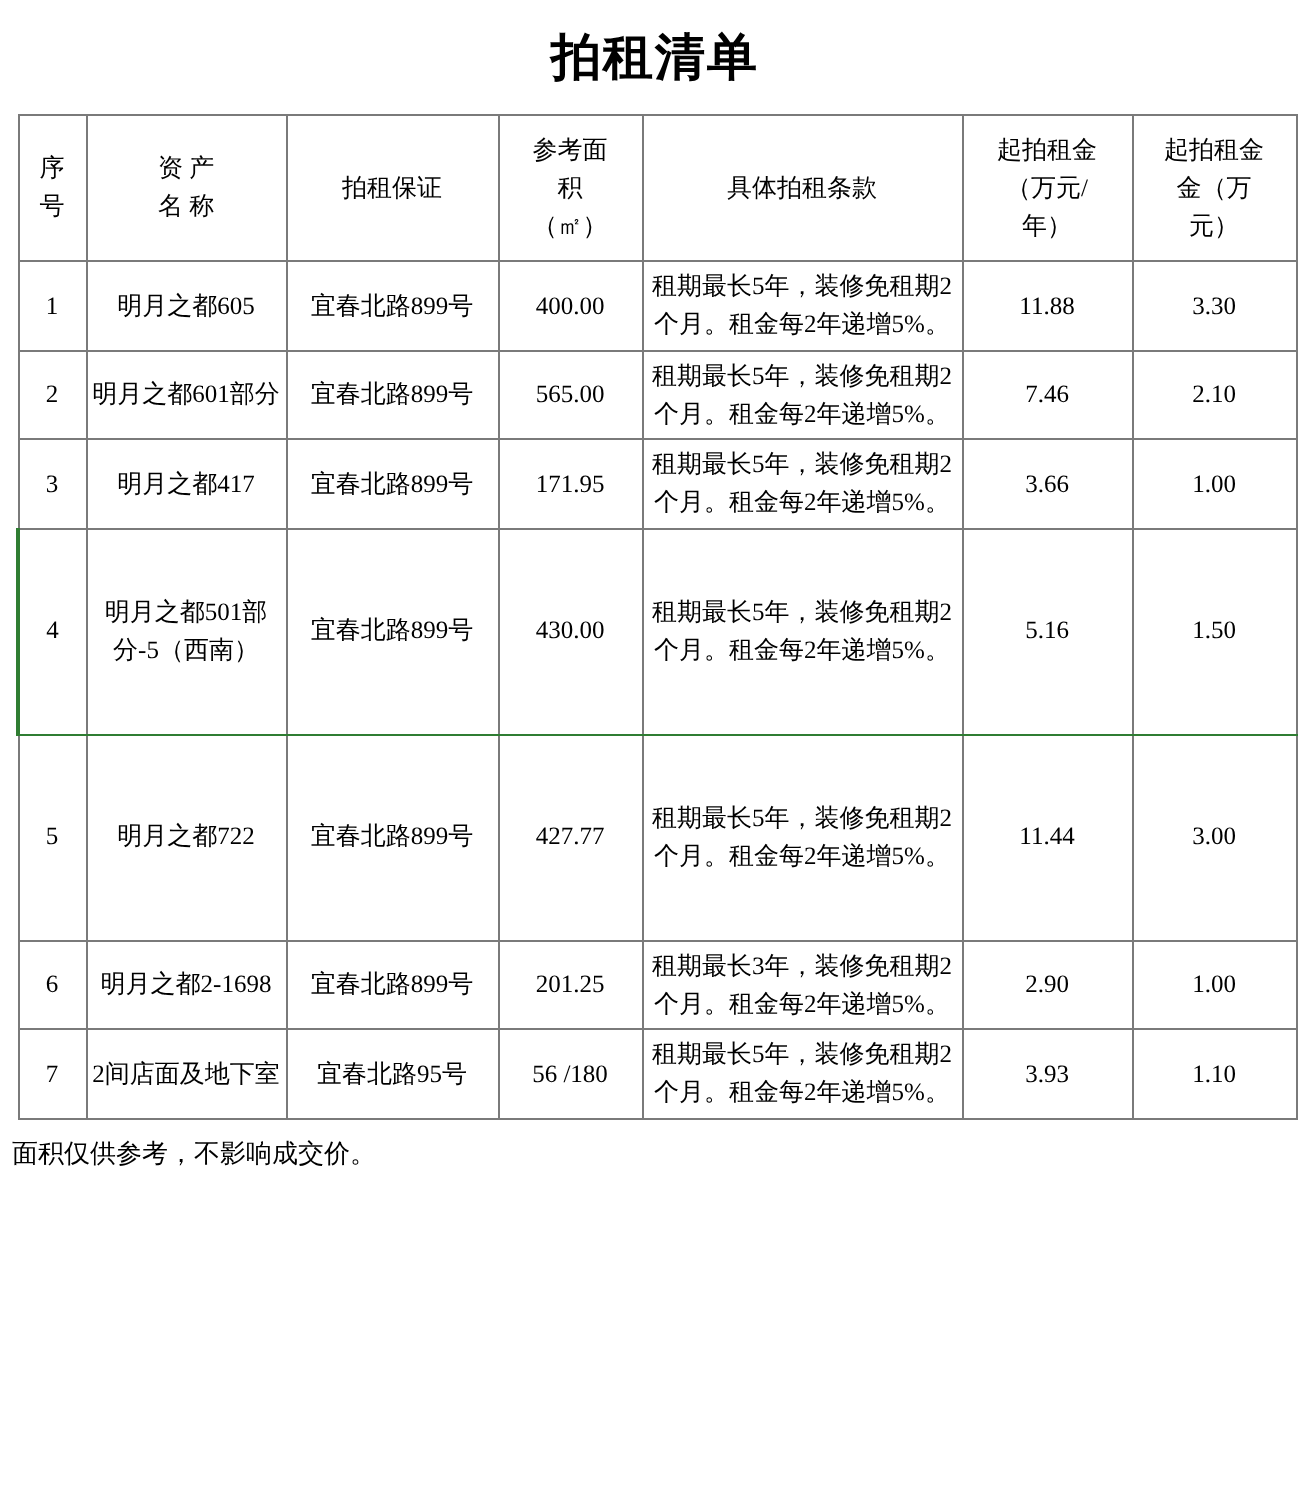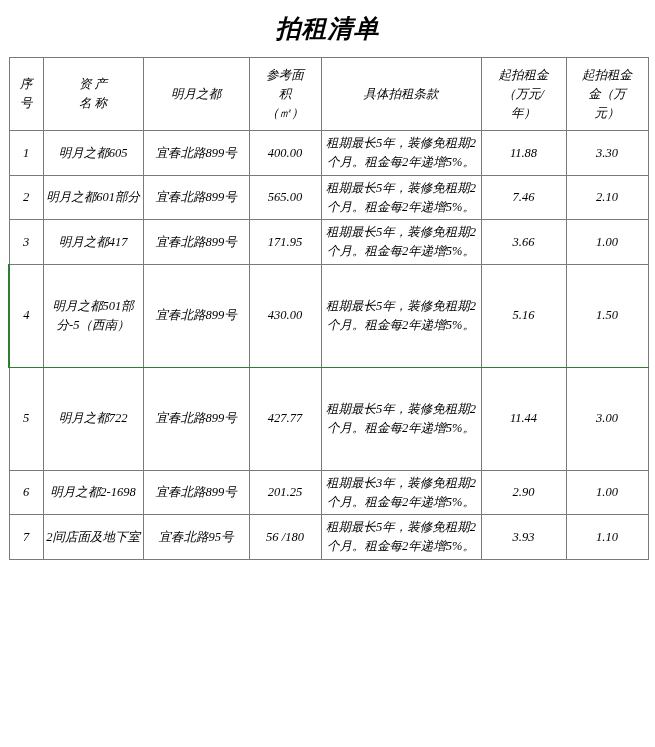--- a/index.html
+++ b/index.html
@@ -12,21 +12,20 @@
     height: 747px;
     font-family: "Liberation Serif", "DejaVu Serif", serif;
     color: #000000;
     overflow: hidden;
   }
   .page {
     position: relative;
     width: 655px;
     height: 747px;
     box-sizing: border-box;
-    font-style: italic;
   }
   .doc-title {
     text-align: center;
     font-size: 25px;
     font-weight: bold;
     letter-spacing: 1px;
     padding-top: 12px;
     padding-bottom: 12px;
     font-family: "Liberation Sans", "DejaVu Sans", sans-serif;
   }
@@ -100,21 +99,21 @@
       <tr>
         <th>
           <span>序</span><br>
           <span>号</span>
         </th>
         <th>
           <span>资 产</span><br>
           <span>名 称</span>
         </th>
         <th>
-          <span>明月之都</span>
+          <span>拍租保证</span>
         </th>
         <th>
           <span>参考面</span><br>
           <span>积</span><br>
           <span>（㎡）</span>
         </th>
         <th>
           <span>具体拍租条款</span>
         </th>
         <th>
@@ -197,14 +196,15 @@
         <td>宜春北路95号</td>
         <td>56 /180</td>
         <td class="terms">租期最长5年，装修免租期2个月。租金每2年递增5%。</td>
         <td>3.93</td>
         <td>1.10</td>
       </tr>
 
     </tbody>
   </table>
 
+  <div class="footnote">面积仅供参考，不影响成交价。</div>
 
 </div>
 
 </body></html>

